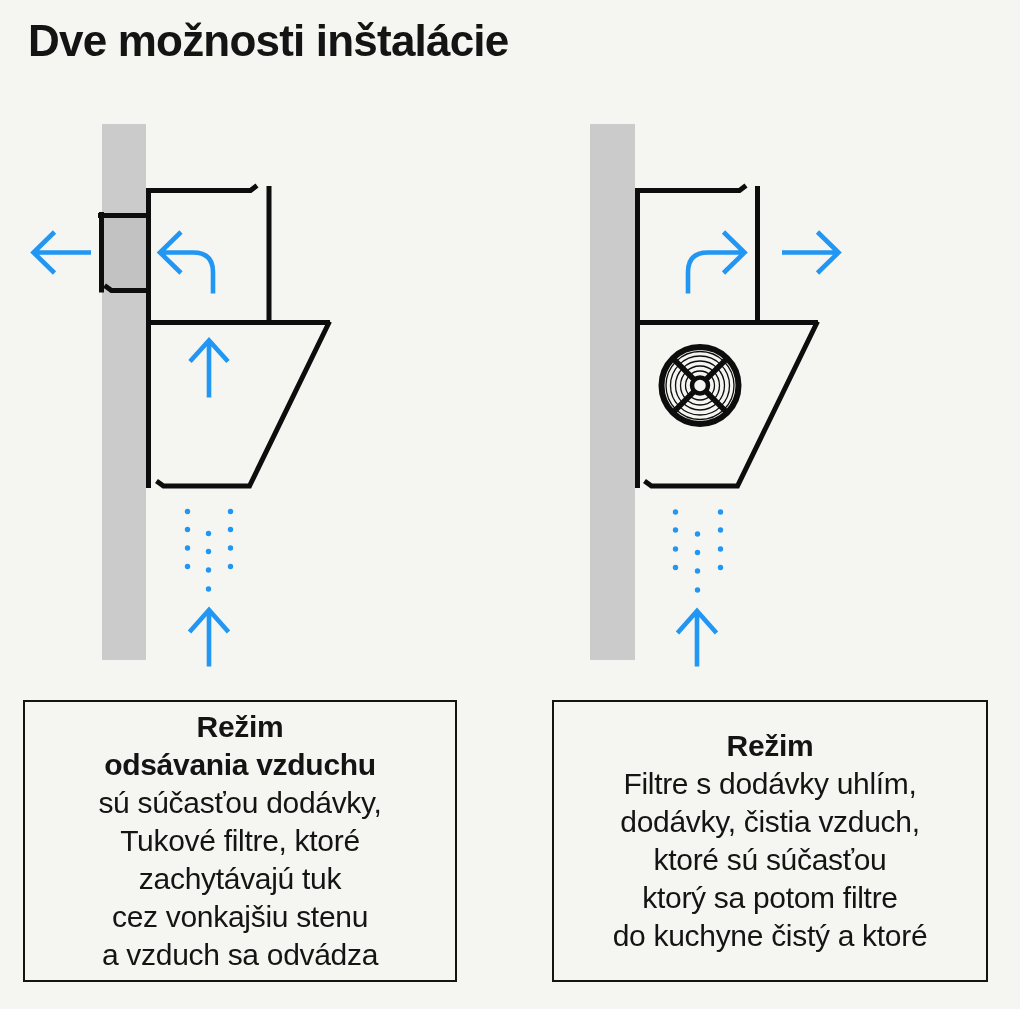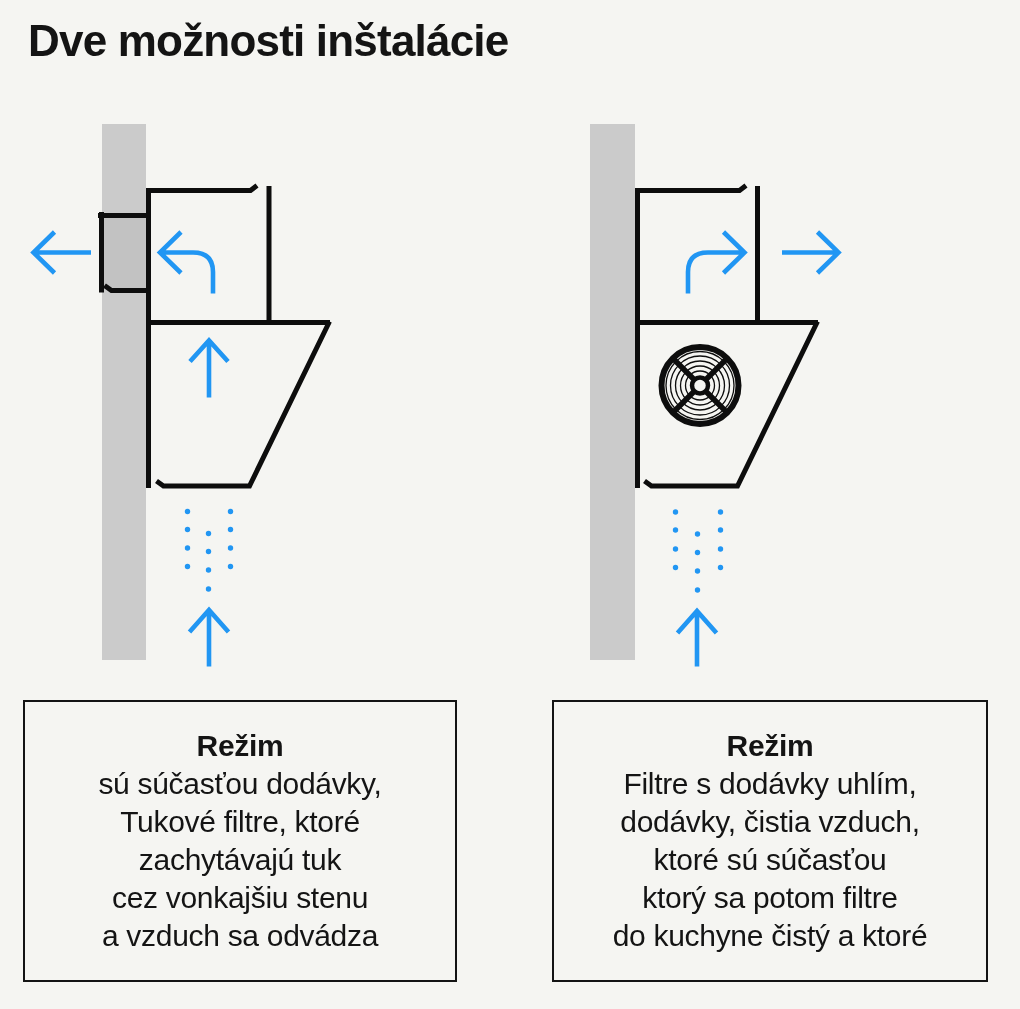--- a/index.html
+++ b/index.html
@@ -110,20 +110,21 @@
         <circle cx="697.5" cy="552.5" r="2.7"></circle>
       <circle cx="697.5" cy="571" r="2.7"></circle>
         <circle cx="697.5" cy="590" r="2.7"></circle>
     </g>
     <path class="b" d="M697,666.5 V612.5 M677.5,633 L697,611 L716.5,633"></path>
   </g>
 </svg>
 
 <div class="caption-box left">
   <div class="box-title">Režim</div>
+  <div class="box-title">odsávania vzduchu</div>
   <div>sú súčasťou dodávky,</div>
   <div>Tukové filtre, ktoré</div>
   <div>zachytávajú tuk</div>
   <div>cez vonkajšiu stenu</div>
   <div>a vzduch sa odvádza</div>
 </div>
 
 <div class="caption-box right">
   <div class="box-title">Režim</div>
   <div>Filtre s dodávky uhlím,</div>

